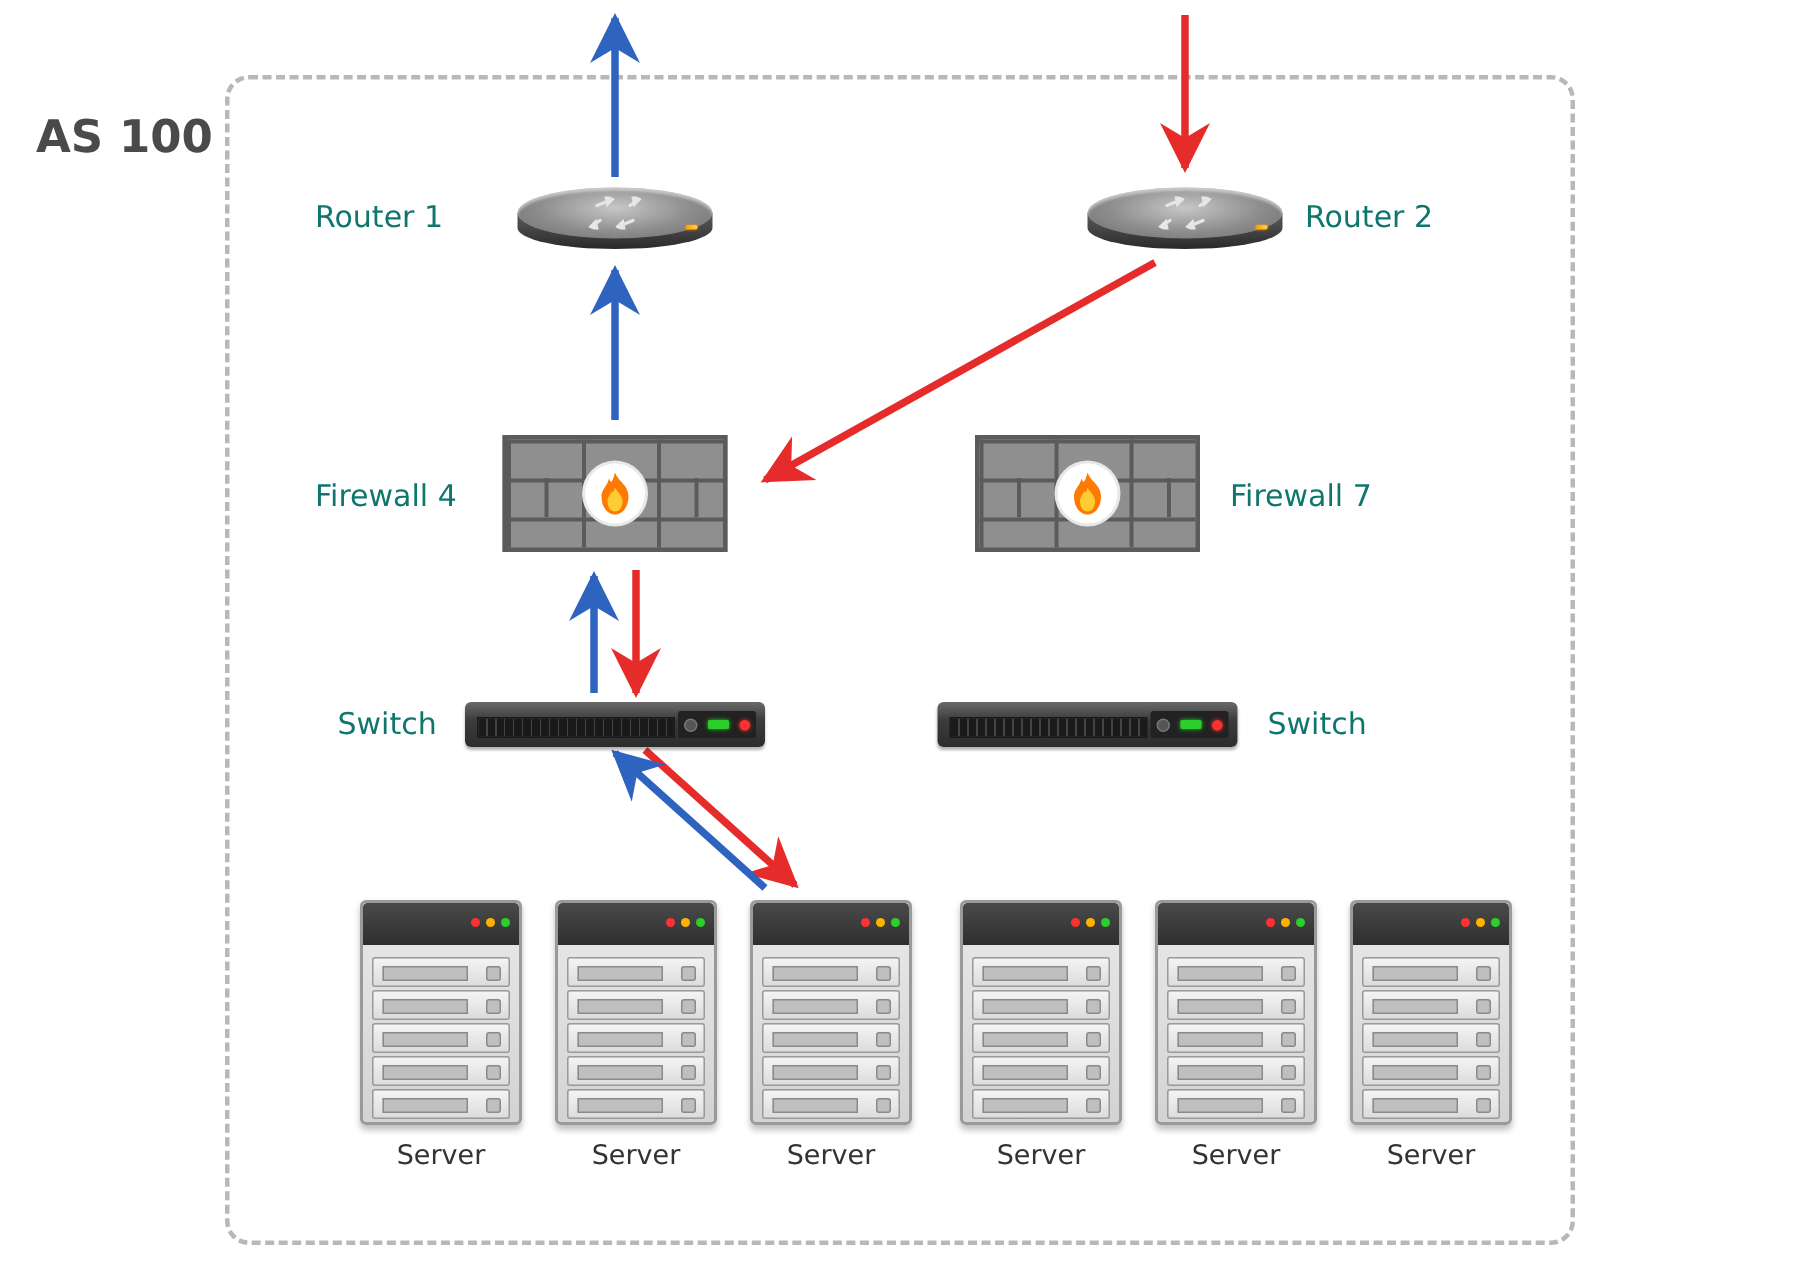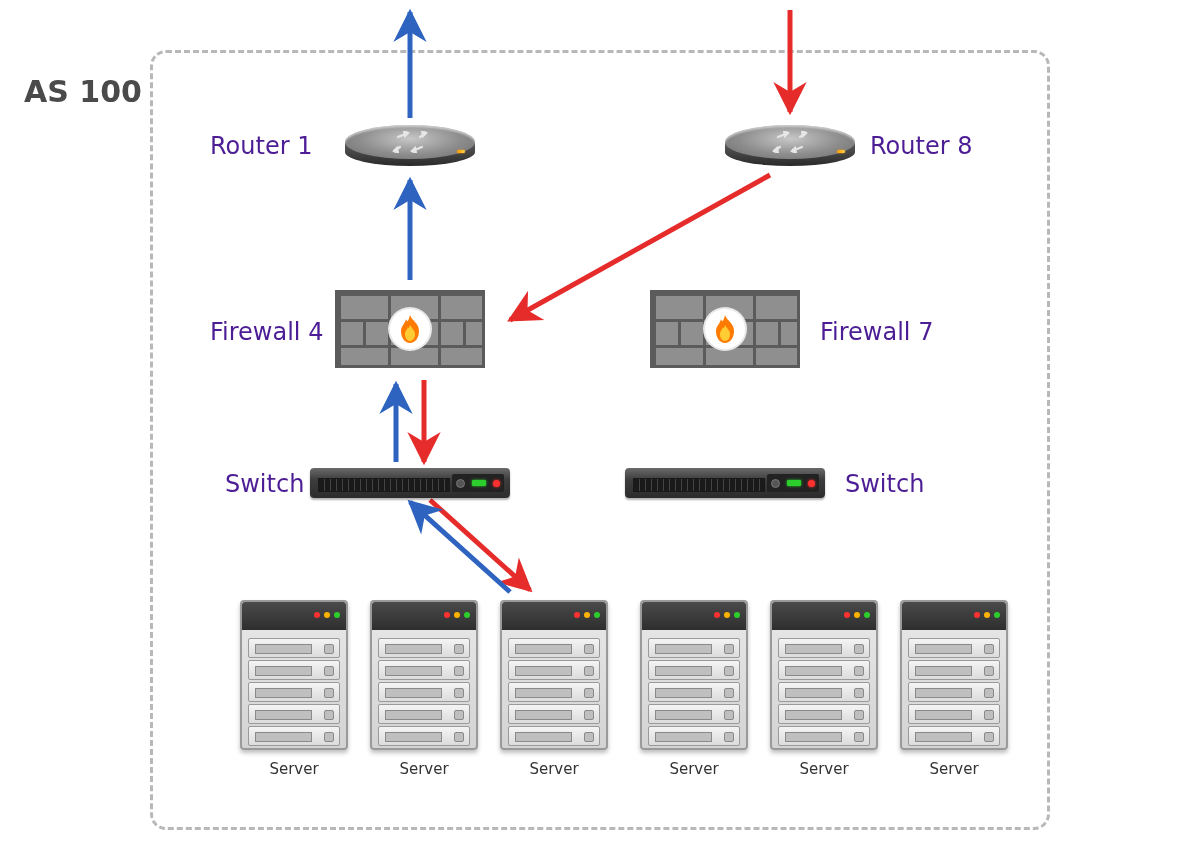--- a/index.html
+++ b/index.html
@@ -30,22 +30,22 @@
     top: 74px;
     width: 1200px;
     text-align: left;
     font-size: 30px;
     font-weight: bold;
     color: #4a4a4a;
     padding-left: 24px;
   }
   .label {
     position: absolute;
-    font-size: 24px;
-    color: #4c1d95;
+    font-size: 20px;
+    color: #0f766e;
     white-space: nowrap;
   }
   svg.overlay {
     position: absolute;
     left: 0; top: 0;
     width: 1200px;
     height: 850px;
     pointer-events: none;
   }
 
@@ -207,21 +207,21 @@
   .server .bay .knob {
     position: absolute;
     right: 5px; top: 5px;
     width: 8px; height: 8px;
     background: #bfbfbf;
     border: 1px solid #8a8a8a;
     border-radius: 2px;
   }
   .server-label {
     position: absolute;
-    font-size: 15px;
+    font-size: 18px;
     color: #333;
     text-align: center;
   }
 </style>
 </head>
 <body>
 
 <div class="stage">
 
   <div class="as-box"></div>
@@ -283,21 +283,21 @@
         <line x1="32" y1="16" x2="22" y2="20"></line>
           <polygon points="22,20 26,22 25,17"></polygon>
         <line x1="10" y1="16" x2="4" y2="20"></line>
           <polygon points="4,20 8,22 7,17"></polygon>
         <line x1="30" y1="6" x2="36" y2="2"></line>
           <polygon points="36,2 32,0 33,5"></polygon>
       </g>
     </svg>
     <div class="led"></div>
   </div>
-  <div class="label" style="left:870px; top:132px;">Router 8</div>
+  <div class="label" style="left:870px; top:132px;">Router 2</div>
 
   <div class="firewall" style="left:335px; top:290px;">
     <div class="wall"></div>
     <div class="flame-badge">
       <svg width="26" height="30" viewBox="0 0 26 30">
         <path d="M13 1 C15 7 22 9 22 17 C22 24 18 29 13 29 C8 29 4 24 4 17 C4 12 8 10 9 5 C10 8 11 9 13 1 Z" fill="#ff7a00"></path>
         <path d="M13 11 C15 15 18 16 18 20 C18 24 16 27 13 27 C10 27 8 24 8 20 C8 17 10 16 11 13 C11 15 12 15 13 11 Z" fill="#ffcc33"></path>
       </svg>
     </div>
   </div>

